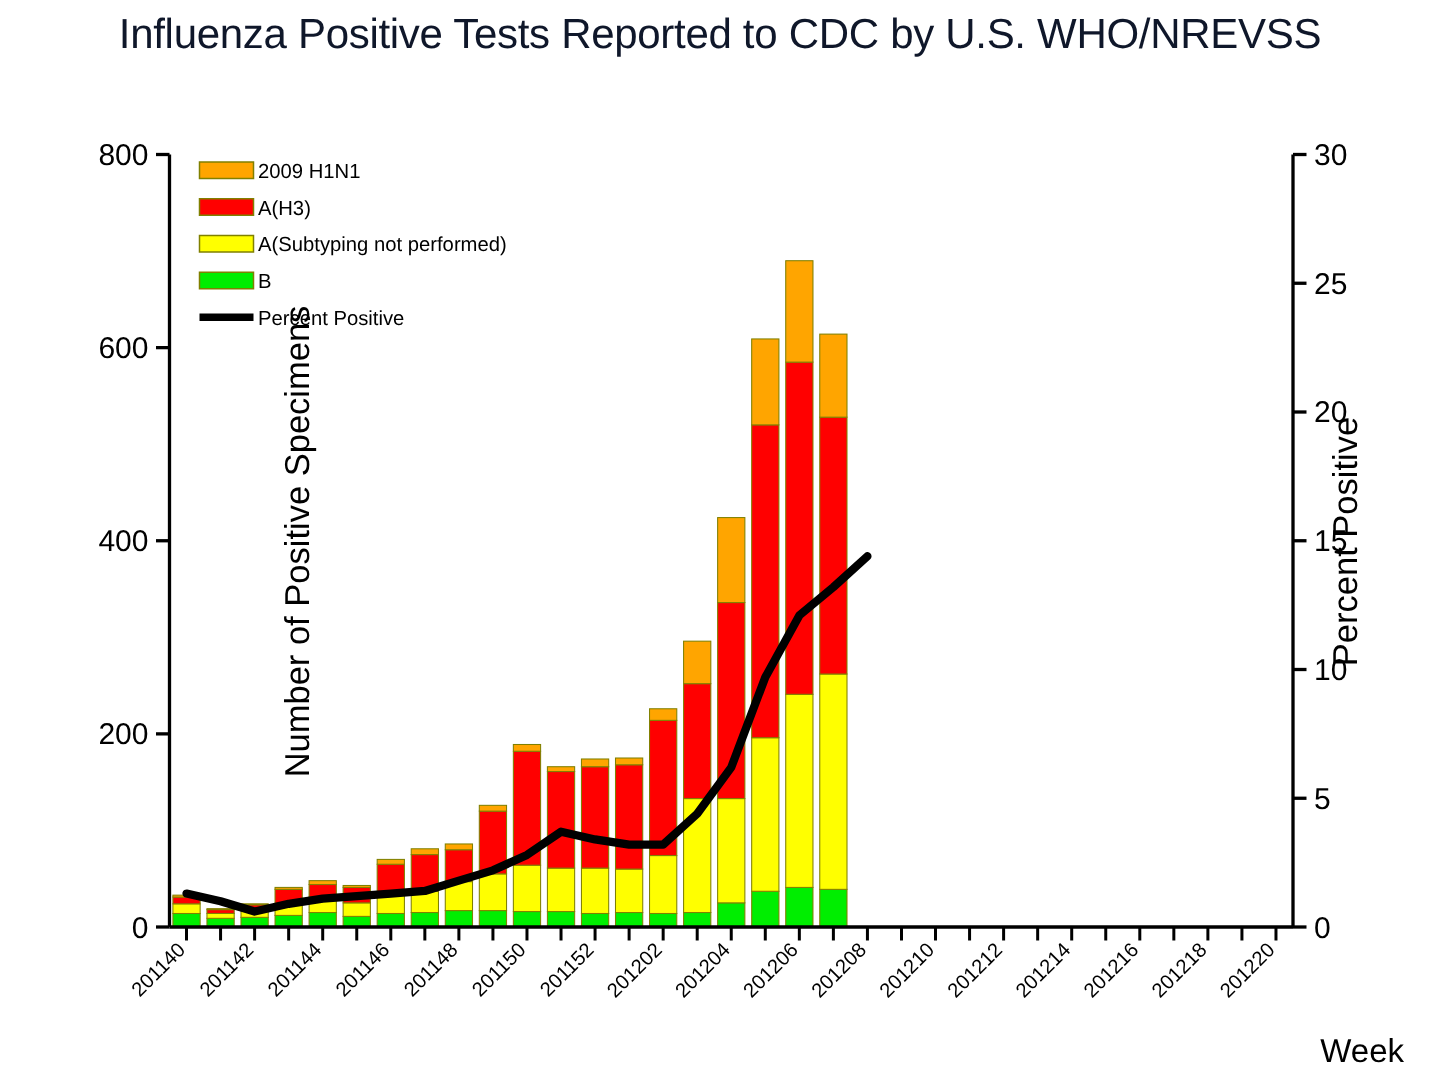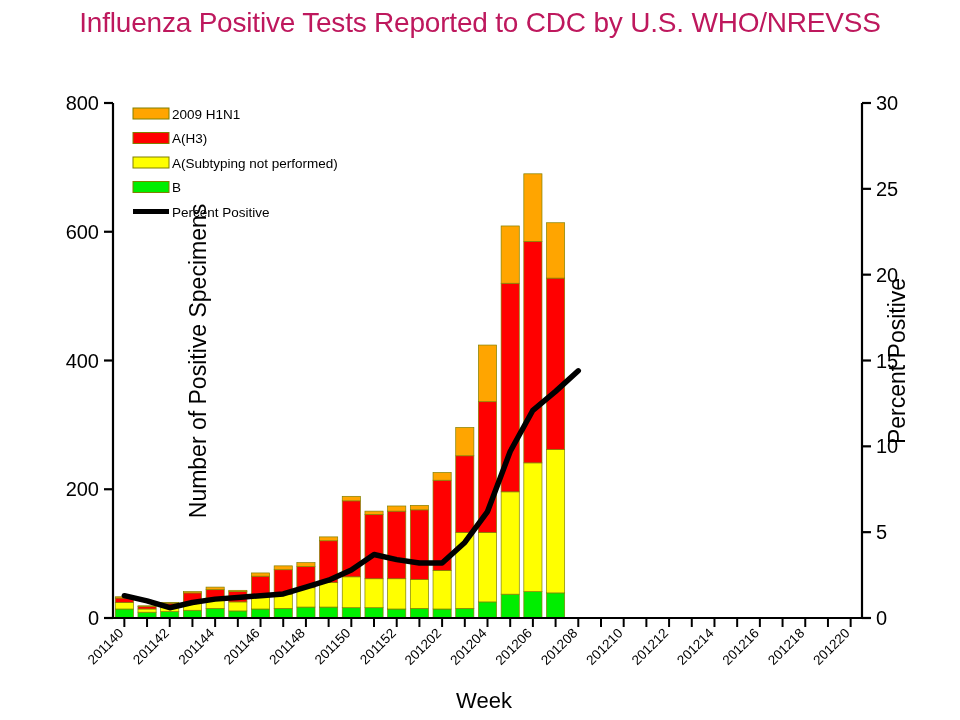--- a/index.html
+++ b/index.html
@@ -1,21 +1,21 @@
 <!DOCTYPE html>
 <html><head>
 <meta charset="utf-8">
 <style>
   html,body{margin:0;padding:0;background:#ffffff;}
   body{width:960px;height:720px;font-family:"Liberation Sans",sans-serif;color:#000;overflow:hidden;}
   #chart-root{position:relative;width:960px;height:720px;}
 
   #chart-title{
     position:absolute;left:0;top:6px;width:960px;text-align:center;
-    font-size:28px;line-height:34px;font-weight:400;color:#be185d;
+    font-size:28px;line-height:34px;font-weight:400;color:#0f172a;
     font-family:"Liberation Sans",sans-serif;letter-spacing:-0.2px;
   }
   #chart-title .tline{display:block;}
 
   #plot-area{position:absolute;left:113px;top:103px;width:749px;height:515px;}
 
   svg{display:block;}
 
   .axis-label-y-left{
     position:absolute;left:-72px;top:50%;
@@ -23,21 +23,21 @@
     transform-origin:center center;
     white-space:nowrap;font-size:23px;
   }
   .axis-label-y-right{
     position:absolute;right:-118px;top:50%;
     transform:translateY(-50%) rotate(-90deg);
     transform-origin:center center;
     white-space:nowrap;font-size:23px;
   }
   #xaxis-title{
-    position:absolute;left:16px;top:688px;width:936px;text-align:center;font-size:22px;
+    position:absolute;left:0;top:688px;width:936px;text-align:right;font-size:22px;
   }
 
   .tick-text{font-size:20px;font-family:"Liberation Sans",sans-serif;fill:#000;}
   .xtick-text{font-size:13.5px;font-family:"Liberation Sans",sans-serif;fill:#000;}
   .legend-text{font-size:13.5px;font-family:"Liberation Sans",sans-serif;fill:#000;}
 </style>
 </head>
 <body>
 
 <div id="chart-root">

